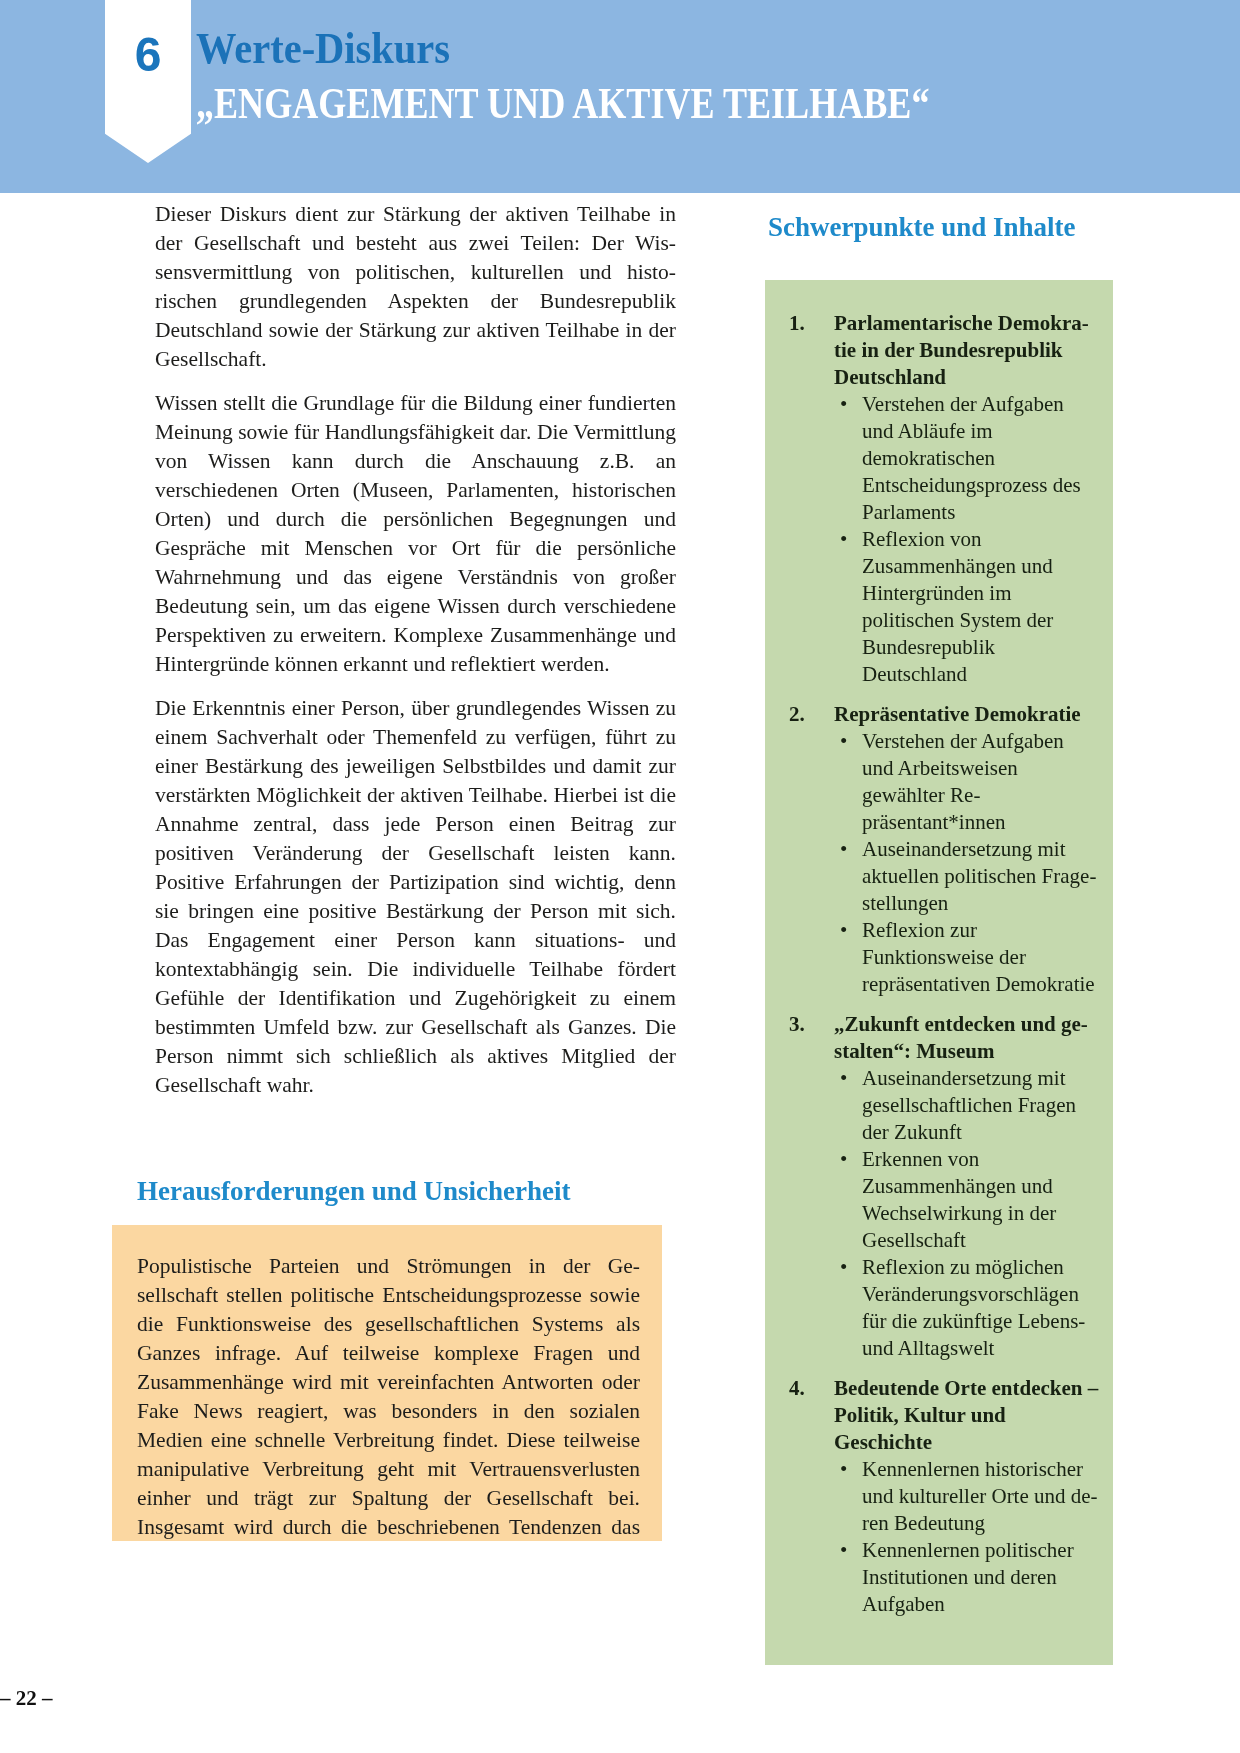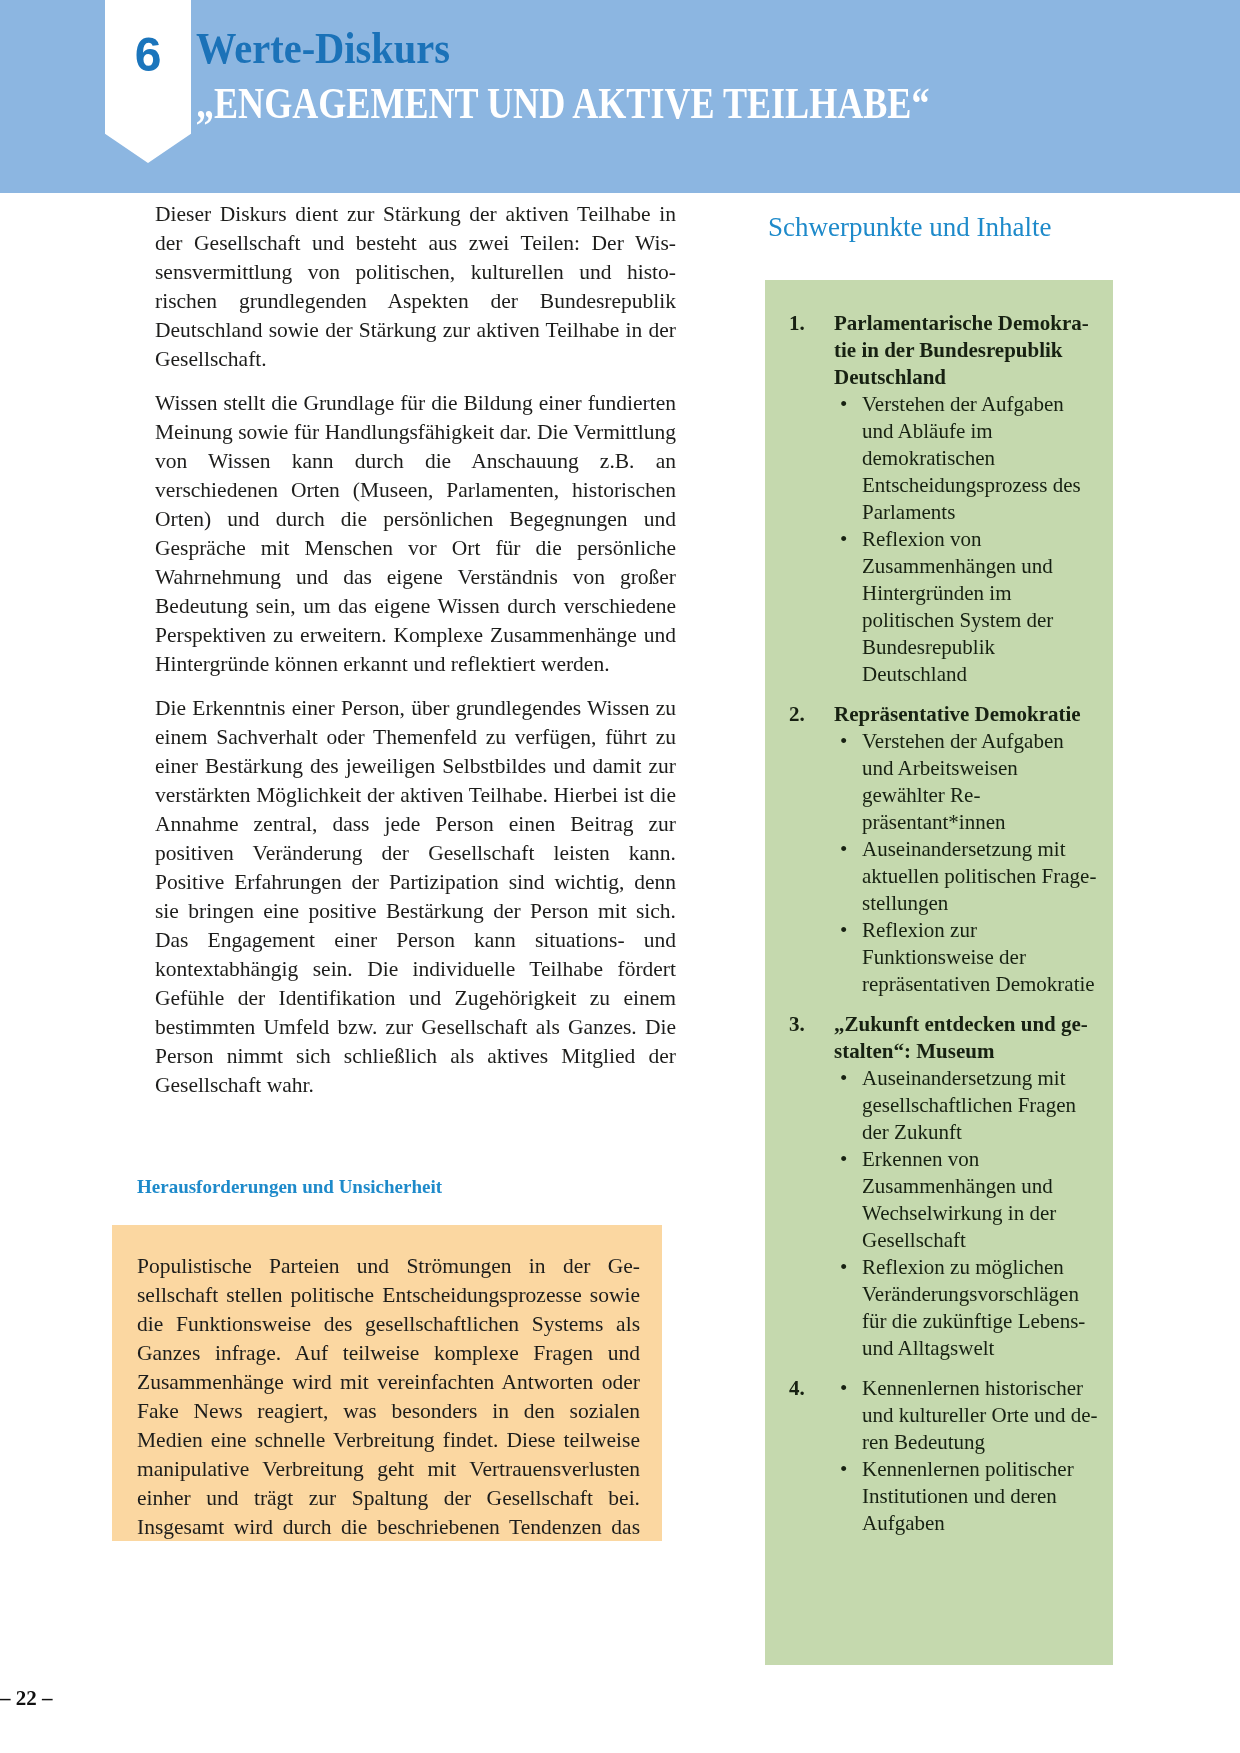--- a/index.html
+++ b/index.html
@@ -33,31 +33,31 @@
 
   
   .left-col { position:absolute; left:155px; top:200px; width:521px; }
   .left-col p, .orange-box p {
     margin:0 0 15px 0; font-size:21.5px; line-height:29px;
     text-align:justify; hyphens:manual; color:#1d1d1b;
   }
 
   .challenges-heading {
     position:absolute; left:137px; top:1176px; margin:0;
-    font-size:19px; font-weight:bold; color:#1e8aca;
+    font-size:27px; font-weight:bold; color:#1e8aca;
   }
   .orange-box {
     position:absolute; left:112px; top:1225px; width:550px; height:316px;
     background:#fbd7a1; box-sizing:border-box; padding:27px 22px 0 25px; overflow:hidden;
   }
 
   
   .sidebar-heading {
     position:absolute; left:768px; top:212px; margin:0;
-    font-size:27px; font-weight:normal; color:#1e8aca;
+    font-size:27px; font-weight:bold; color:#1e8aca;
   }
   .green-box {
     position:absolute; left:765px; top:280px; width:348px; height:1385px;
     background:#c5d9ae; box-sizing:border-box; padding:30px 13px 0 24px; overflow:hidden;
   }
   .item { display:grid; grid-template-columns:37px 1fr; margin-bottom:13px; }
   .item:last-child { margin-bottom:0; }
   .item-number, .item-title { font-weight:bold; font-size:21px; line-height:27px; color:#172112; }
   .item-body { min-width:0;margin-left:8px; }
   .bullets { list-style:none; margin:0; padding:0; }
@@ -135,20 +135,21 @@
           <li>Auseinandersetzung mit gesellschaftlichen Fragen der Zukunft</li>
           <li>Erkennen von Zusammenhän­gen und Wechselwirkung in der Gesellschaft</li>
           <li>Reflexion zu möglichen Ver­änderungsvorschlägen für die zukünftige Lebens- und Alltagswelt</li>
         </ul>
       </div>
     </div>
 
     <div class="item">
       <div class="item-number">4.</div>
       <div class="item-body">
+        <div class="item-title">Bedeutende Orte entdecken – Politik, Kultur und Geschichte</div>
         <ul class="bullets">
           <li>Kennenlernen historischer und kultureller Orte und de­ren Bedeutung</li>
           <li>Kennenlernen politischer Institutionen und deren Auf­gaben</li>
         </ul>
       </div>
     </div>
 
   </aside>
 
   <footer class="page-number">– 22 –</footer>

